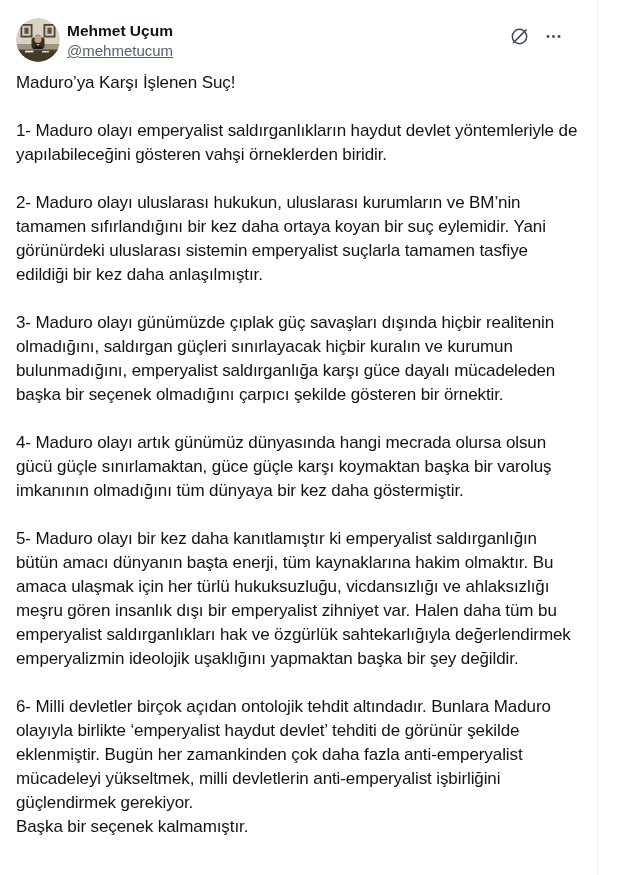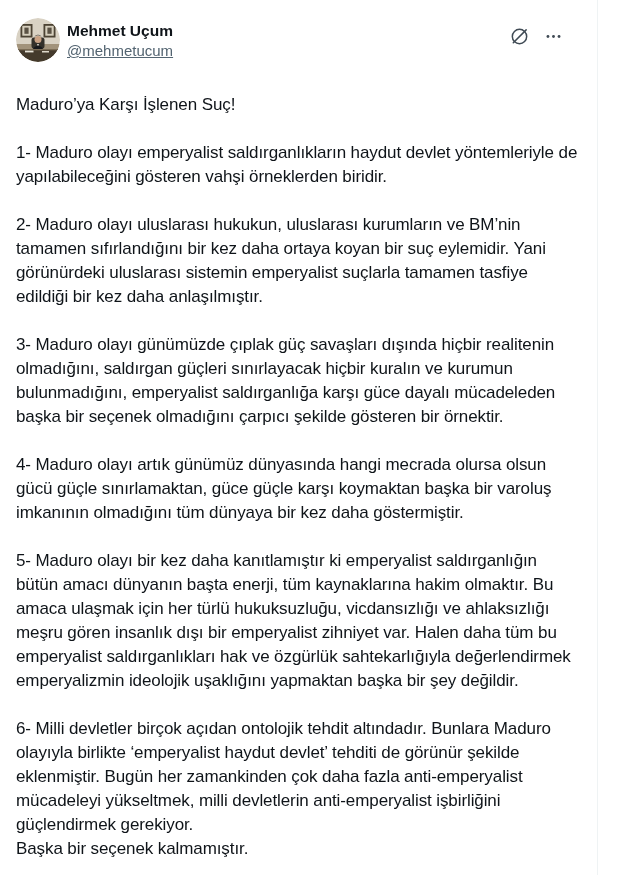--- a/index.html
+++ b/index.html
@@ -64,21 +64,21 @@
     background: none;
     border: none;
     padding: 0;
     cursor: pointer;
     color: var(--icon, #3f4a54);
     display: flex;
     align-items: center;
     justify-content: center;
   }
   .tweet-body {
-    margin-top: 31px;
+    margin-top: 9px;
     font-size: 17px;
     line-height: 24px;
     color: var(--text-primary, #0f1419);
     white-space: pre-line;
     width: 566px;
     letter-spacing: -0.1px;
   }
 </style>
 </head>
 <body>

